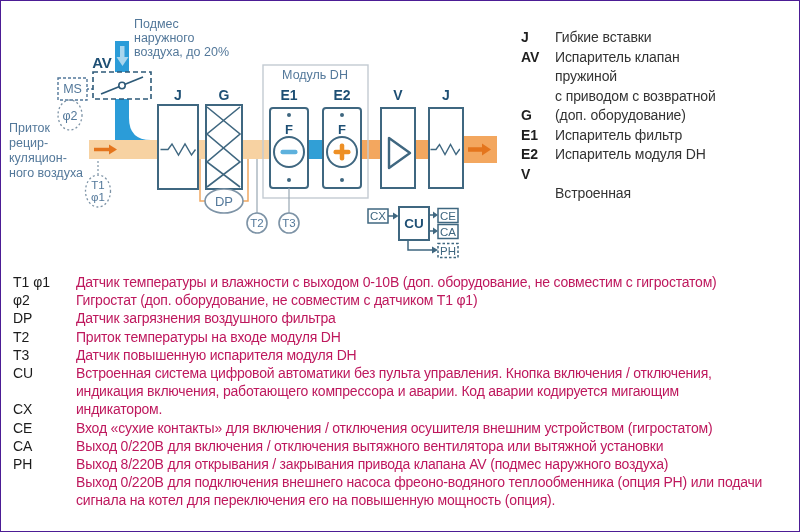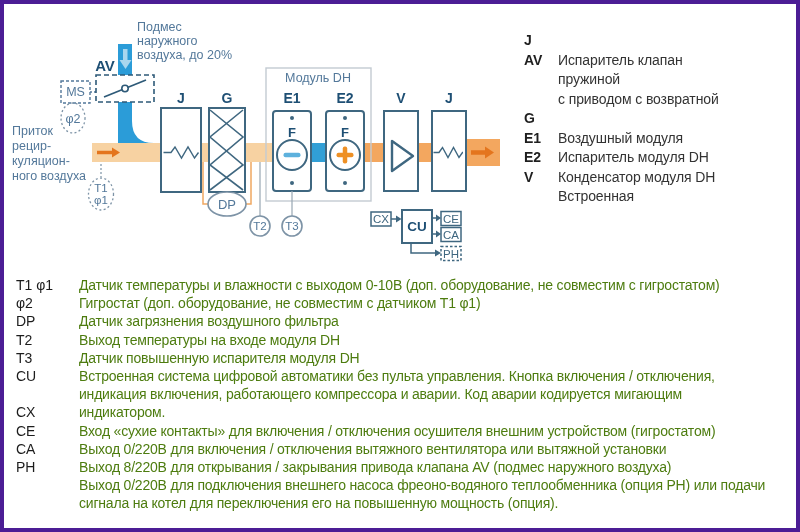--- a/index.html
+++ b/index.html
@@ -1,36 +1,36 @@
 <!DOCTYPE html>
 <html><head>
 <meta charset="utf-8">
 <style>
   html,body{margin:0;padding:0;background:#e9e9e9;}
   .stage{
     position:relative;width:800px;height:532px;background:#ffffff;
-    border:4px solid #4c1d95;box-sizing:border-box;overflow:hidden;
+    border:1px solid #4c1d95;box-sizing:border-box;overflow:hidden;
     font-family:"Liberation Sans",sans-serif;
   }
   .scheme{position:absolute;left:0;top:0;}
   svg text{font-family:"Liberation Sans",sans-serif;}
   .comp-label{font-weight:bold;font-size:14px;fill:#1e4f74;}
   .sec-label{font-size:12.5px;fill:#53789a;}
   .sensor-label{font-size:11.5px;fill:#53789a;}
   .cu-label{font-size:11.5px;fill:#3f6780;}
   
   .legend{position:absolute;left:520px;top:27px;width:272px;}
   .lrow{display:flex;line-height:19.5px;font-size:14px;letter-spacing:-0.1px;}
   .llab{width:34px;flex:0 0 34px;font-weight:bold;color:#1f1f1f;}
   .ltxt{color:#333333;white-space:nowrap;}
   
   .notes{position:absolute;left:12px;top:272px;width:784px;}
   .nrow{display:flex;line-height:18.2px;font-size:14px;letter-spacing:-0.2px;}
   .nlab{width:63px;flex:0 0 63px;font-weight:normal;color:#1c1c1c;letter-spacing:0;}
-  .ntxt{color:#4d7c0f;white-space:nowrap;}
+  .ntxt{color:#be185d;white-space:nowrap;}
 </style>
 </head>
 <body>
 
 <div class="stage">
 
   <svg class="scheme" width="520" height="270" viewBox="0 0 520 270">
 
     <g>
       <rect x="88" y="139" width="200" height="19" fill="#f7d2a2"></rect>
@@ -187,47 +187,48 @@
       <path d="M407,239 V249 H431" fill="none" stroke="#3f6780" stroke-width="1.5"></path>
       <polygon points="431,245.5 431,252.5 437,249" fill="#3f6780"></polygon>
       <rect x="437" y="242.5" width="20" height="14" fill="#ffffff" stroke="#3f6780" stroke-width="1.5" stroke-dasharray="2.5,2"></rect>
       <text x="447" y="253.5" text-anchor="middle" class="cu-label">PH</text>
     </g>
   </svg>
 
   <div class="legend">
     <div class="lrow">
         <span class="llab">J</span>
+        <span class="ltxt">Гибкие вставки</span>
       </div>
     <div class="lrow">
         <span class="llab">AV</span>
         <span class="ltxt">Испаритель клапан</span>
       </div>
     <div class="lrow">
         <span class="llab"></span>
         <span class="ltxt">пружиной</span>
       </div>
     <div class="lrow">
         <span class="llab"></span>
         <span class="ltxt">с приводом с возвратной</span>
       </div>
     <div class="lrow">
         <span class="llab">G</span>
+        <span class="ltxt">(доп. оборудование)</span>
       </div>
     <div class="lrow">
         <span class="llab">E1</span>
-        <span class="ltxt">Воздушный модуля</span>
+        <span class="ltxt">Испаритель фильтр</span>
       </div>
     <div class="lrow">
         <span class="llab">E2</span>
         <span class="ltxt">Испаритель модуля DH</span>
       </div>
     <div class="lrow">
         <span class="llab">V</span>
-        <span class="ltxt">Конденсатор модуля DH</span>
       </div>
     <div class="lrow">
         <span class="llab"></span>
         <span class="ltxt">Встроенная</span>
       </div>
   </div>
 
   <div class="notes">
     <div class="nrow">
         <span class="nlab">T1 φ1</span>
@@ -236,21 +237,21 @@
     <div class="nrow">
         <span class="nlab">φ2</span>
         <span class="ntxt">Гигростат (доп. оборудование, не совместим с датчиком T1 φ1)</span>
       </div>
     <div class="nrow">
         <span class="nlab">DP</span>
         <span class="ntxt">Датчик загрязнения воздушного фильтра</span>
       </div>
     <div class="nrow">
         <span class="nlab">T2</span>
-        <span class="ntxt">Выход температуры на входе модуля DH</span>
+        <span class="ntxt">Приток температуры на входе модуля DH</span>
       </div>
     <div class="nrow">
         <span class="nlab">T3</span>
         <span class="ntxt">Датчик повышенную испарителя модуля DH</span>
       </div>
     <div class="nrow">
         <span class="nlab">CU</span>
         <span class="ntxt">Встроенная система цифровой автоматики без пульта управления. Кнопка включения / отключения,</span>
       </div>
     <div class="nrow">

